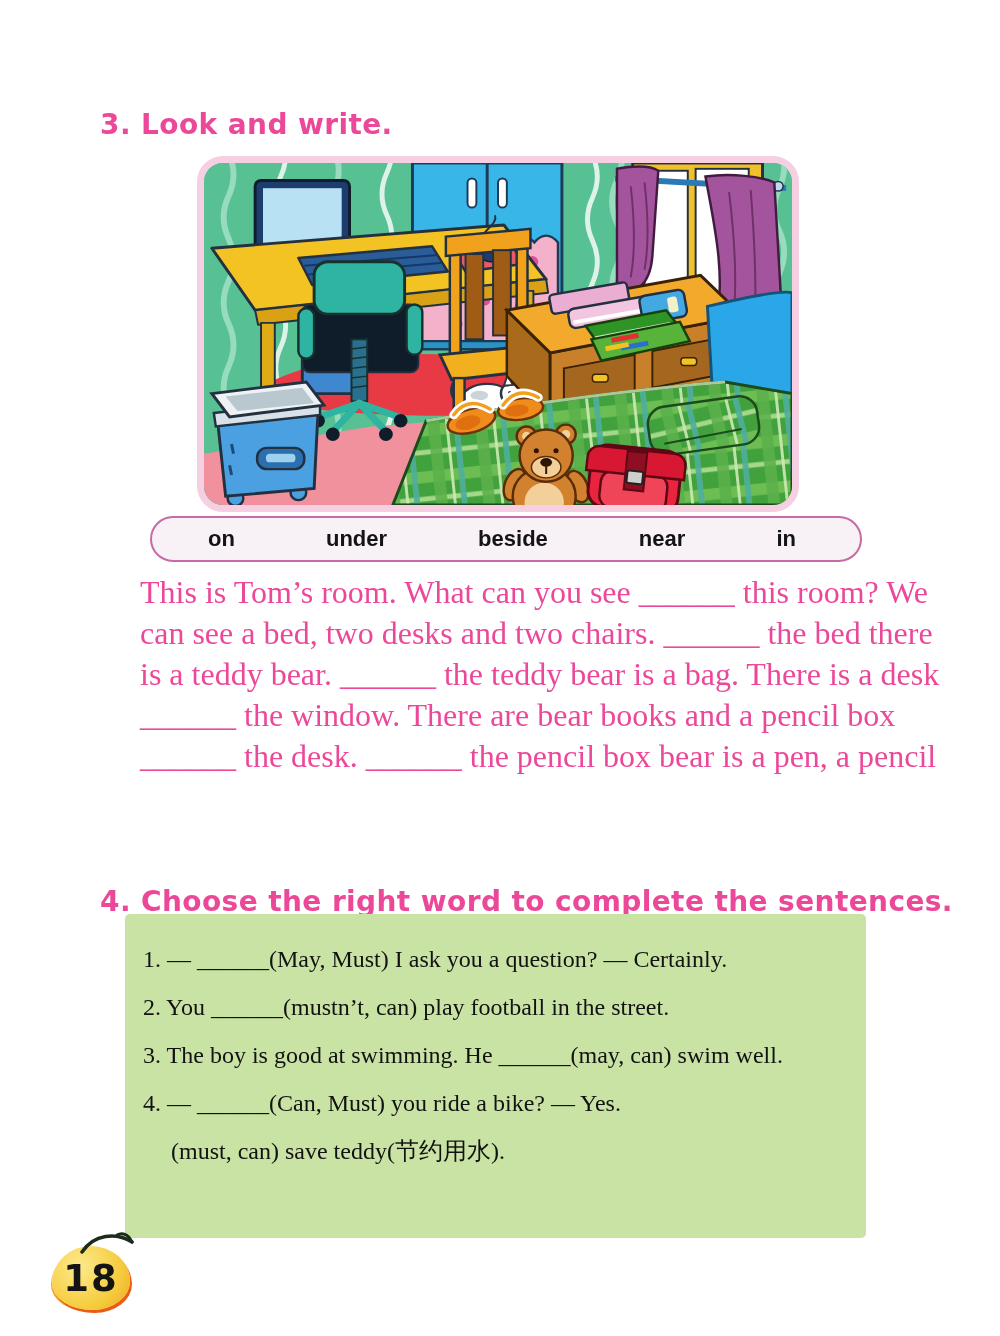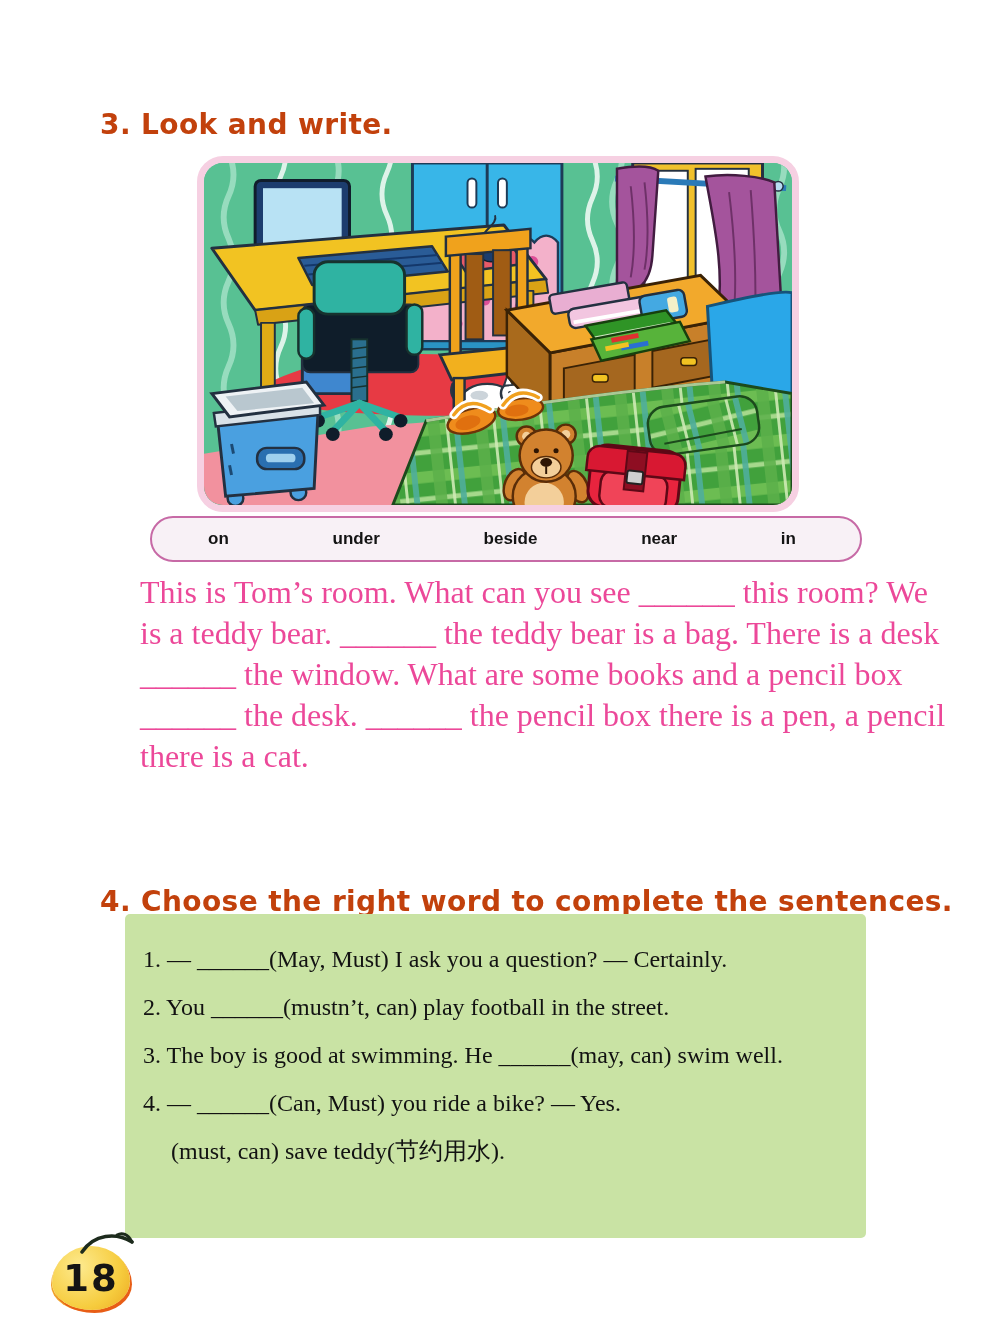--- a/index.html
+++ b/index.html
@@ -2,40 +2,40 @@
 <html><head>
 <meta charset="utf-8">
 <style>
   * { margin:0; padding:0; box-sizing:border-box; }
   html,body { background:#ffffff; }
   body {
     width:1000px; height:1336px; position:relative;
     font-family:"Liberation Sans", sans-serif; overflow:hidden;
   }
   .heading {
-    position:absolute; color:#c2410c; font-weight:bold;
+    position:absolute; color:#ec4899; font-weight:bold;
     font-size:28px; letter-spacing:.4px;
     font-family:"DejaVu Sans", sans-serif;
   }
   #heading3 { left:100px; top:108px; }
   #heading4 { left:100px; top:870px;margin-top:15px; }
 
   #illustration-frame {
     position:absolute; left:197px; top:156px; width:602px; height:356px;
     border:7px solid #f6d0e2; border-radius:26px; background:#58c193;
     overflow:hidden;
   }
   #illustration-frame svg { display:block; width:100%; height:100%; }
 
   #word-bank {
     position:absolute; left:150px; top:516px; width:712px; height:46px;
     background:#f8f1f6; border:2px solid #c76aa6; border-radius:24px;
     display:flex; align-items:center; justify-content:space-between;
     padding:0 64px 0 56px;
-    font-weight:bold; font-size:17px; color:#141414;
+    font-weight:bold; font-size:22px; color:#141414;
   }
 
   #passage {
     position:absolute; left:140px; top:572px; width:748px;
     font-family:"Liberation Serif", serif; font-size:32px; color:#ec4899;
   }
   .pline { height:41px; line-height:41px; text-align:justify; text-align-last:justify; white-space:nowrap; }
   .pline.last { text-align-last:left; }
 
   #green-box {
@@ -306,24 +306,24 @@
 <div id="word-bank">
   <span>on</span>
   <span>under</span>
   <span>beside</span>
   <span>near</span>
   <span>in</span>
 </div>
 
 <div id="passage">
   <div class="pline">This is Tom’s room.  What can you see ______ this room?  We</div>
+  <div class="pline">can see a bed, two desks and two chairs.  ______ the bed there</div>
   <div class="pline">is a teddy bear.  ______ the teddy bear is a bag.  There is a desk</div>
-  <div class="pline">______ the window.  What are some books and a pencil box</div>
-  <div class="pline">______ the desk.  ______ the pencil box there is a pen, a pencil</div>
-  <div class="pline last">there is a cat.</div>
+  <div class="pline">______ the window.  There are bear books and a pencil box</div>
+  <div class="pline">______ the desk.  ______ the pencil box bear is a pen, a pencil</div>
 </div>
 
 <div id="heading4" class="heading">4. Choose the right word to complete the sentences.</div>
 
 <div id="green-box">
   <div class="sline">1. — ______(May, Must) I ask you a question?  — Certainly.</div>
   <div class="sline">2. You ______(mustn’t, can) play football in the street.</div>
   <div class="sline">3. The boy is good at swimming.  He ______(may, can) swim well.</div>
   <div class="sline">4. — ______(Can, Must) you ride a bike?  — Yes.</div>
   <div class="sline cont">(must, can) save teddy(节约用水).</div>

